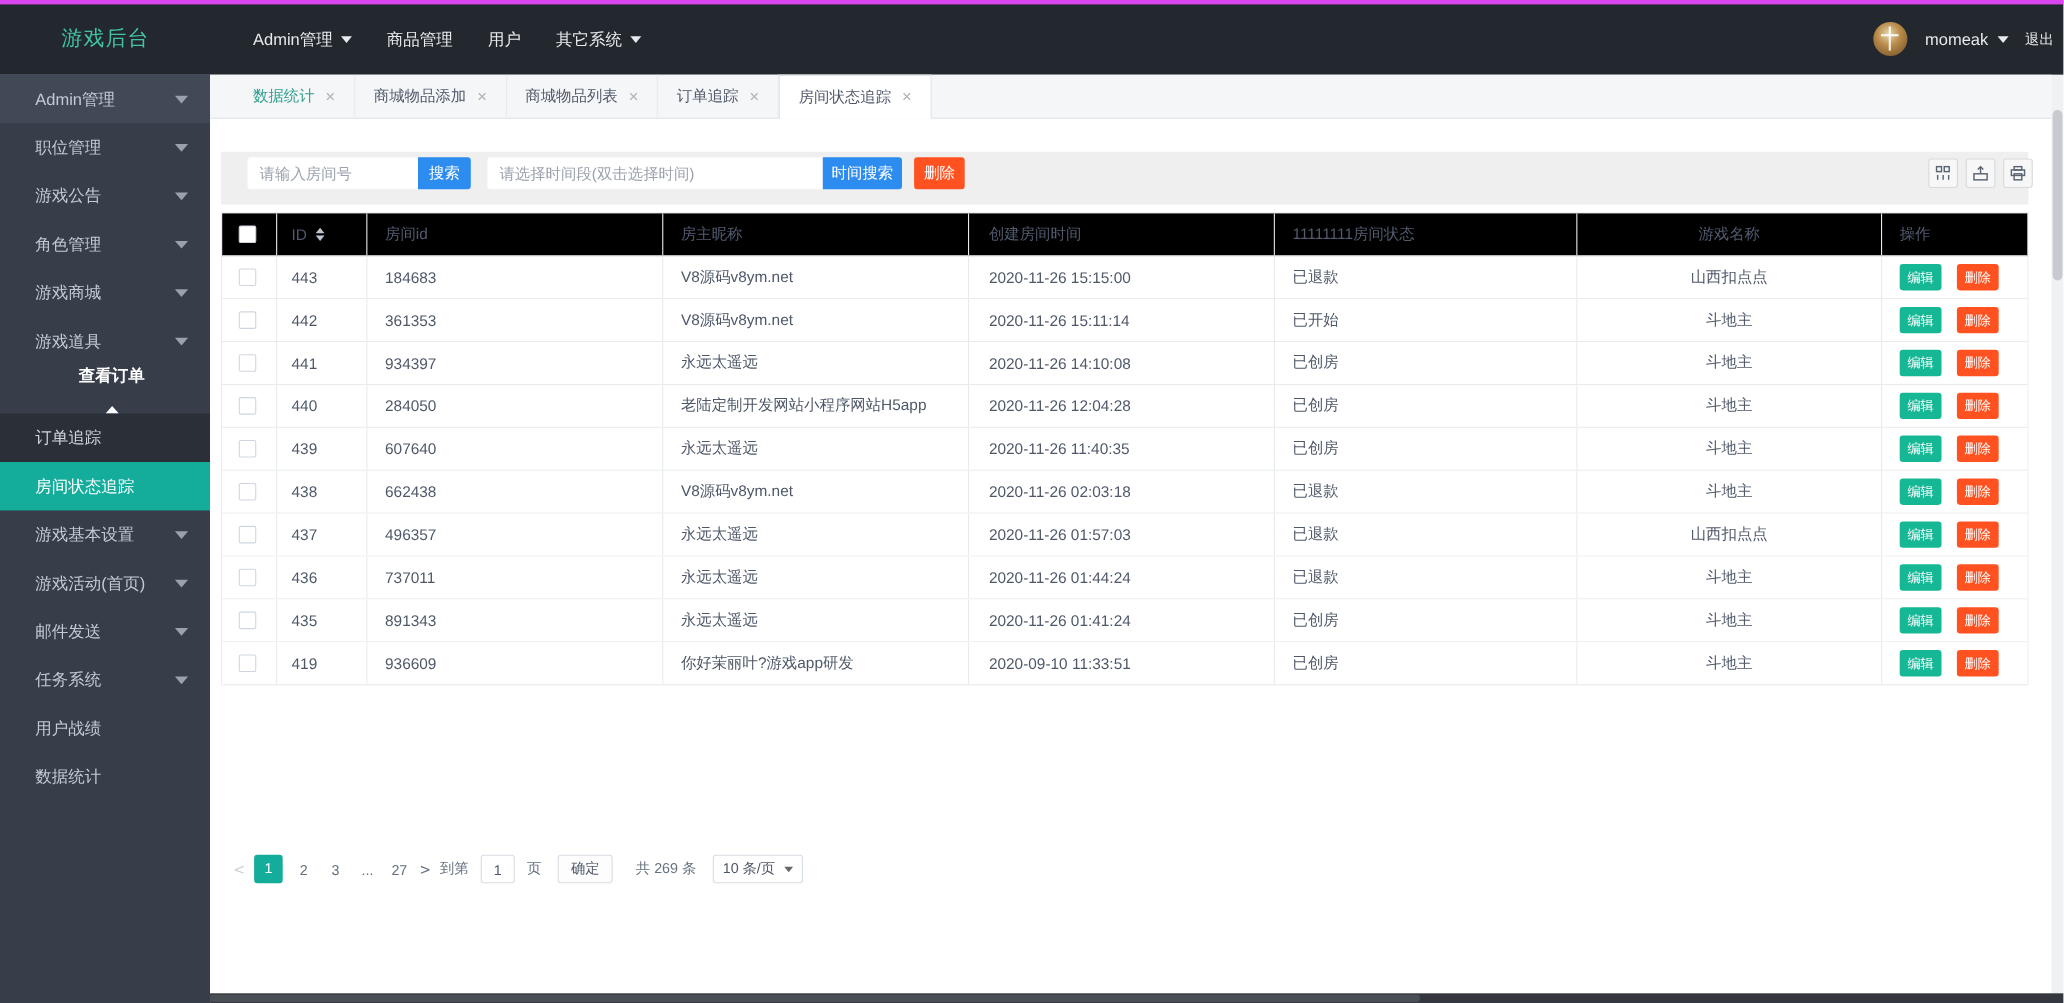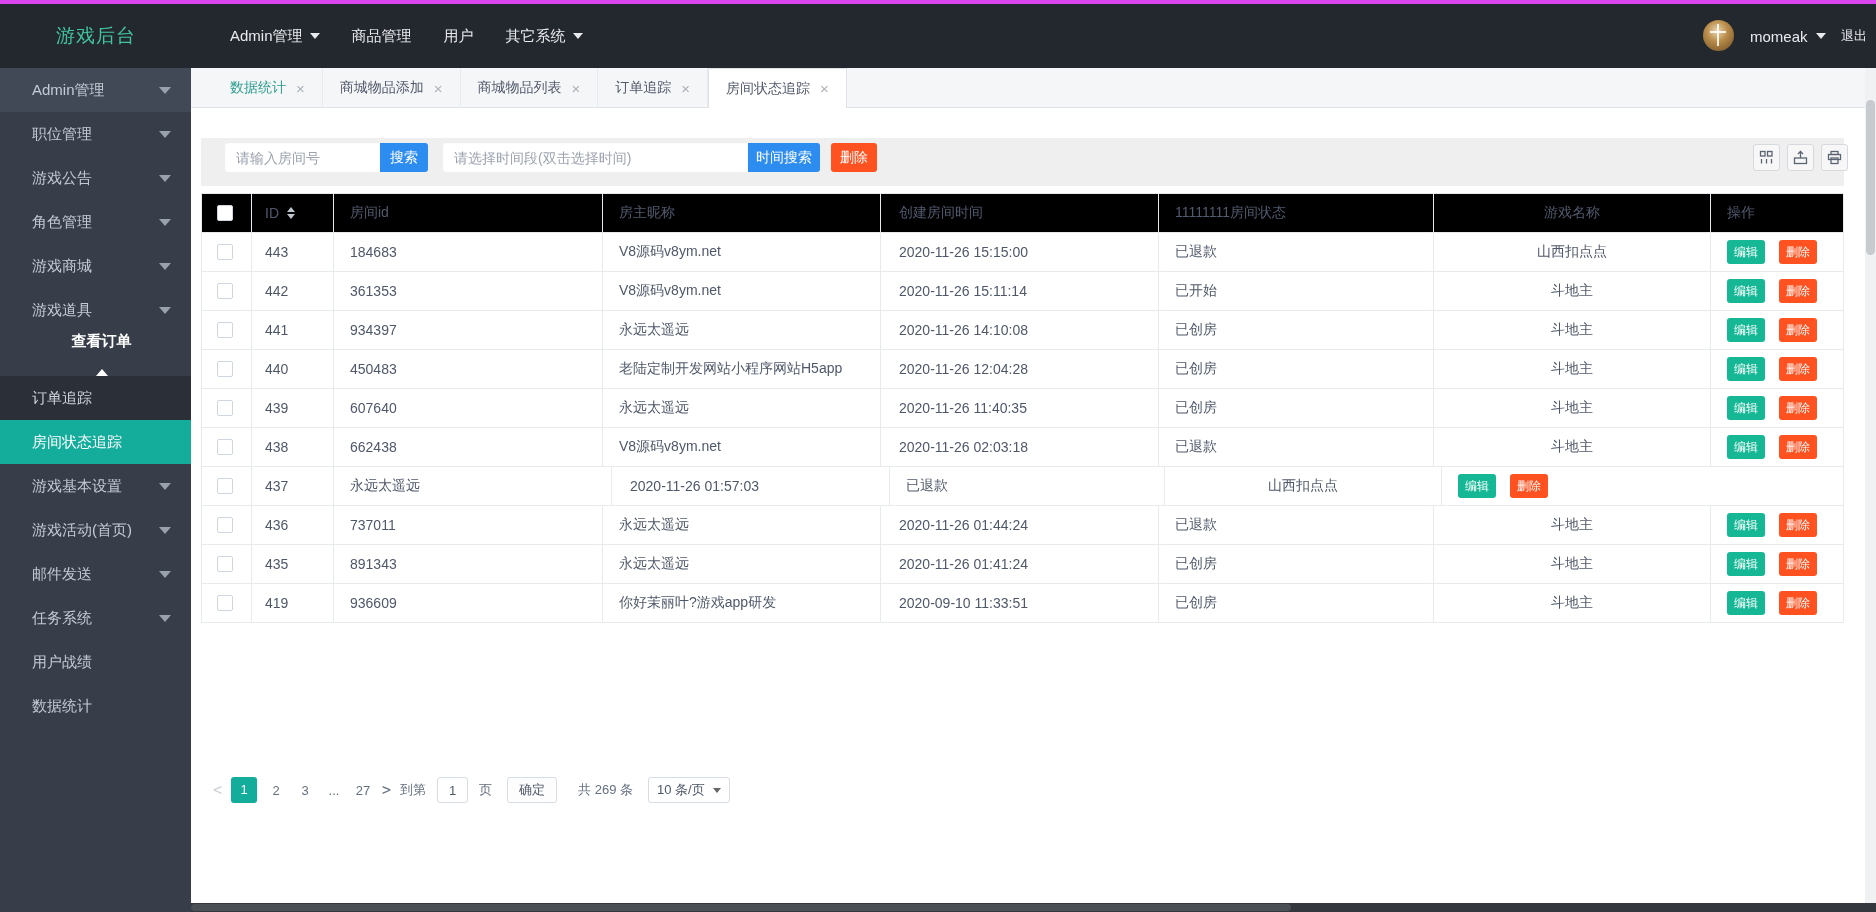--- a/index.html
+++ b/index.html
@@ -305,21 +305,21 @@
       <div class="cell c7">
         <span class="mini-btn mini-edit">编辑</span>
         <span class="mini-btn mini-del">删除</span>
       </div>
     </div>
     <div class="trow">
       <div class="cell c0">
         <span class="checkbox"></span>
       </div>
       <div class="cell c1">440</div>
-      <div class="cell c2">450483</div>
+      <div class="cell c2">284050</div>
       <div class="cell c3">老陆定制开发网站小程序网站H5app</div>
       <div class="cell c4">2020-11-26 12:04:28</div>
       <div class="cell c5">已创房</div>
       <div class="cell c6">斗地主</div>
       <div class="cell c7">
         <span class="mini-btn mini-edit">编辑</span>
         <span class="mini-btn mini-del">删除</span>
       </div>
     </div>
     <div class="trow">
@@ -350,20 +350,21 @@
       <div class="cell c7">
         <span class="mini-btn mini-edit">编辑</span>
         <span class="mini-btn mini-del">删除</span>
       </div>
     </div>
     <div class="trow">
       <div class="cell c0">
         <span class="checkbox"></span>
       </div>
       <div class="cell c1">437</div>
+      <div class="cell c2">496357</div>
       <div class="cell c3">永远太遥远</div>
       <div class="cell c4">2020-11-26 01:57:03</div>
       <div class="cell c5">已退款</div>
       <div class="cell c6">山西扣点点</div>
       <div class="cell c7">
         <span class="mini-btn mini-edit">编辑</span>
         <span class="mini-btn mini-del">删除</span>
       </div>
     </div>
     <div class="trow">

